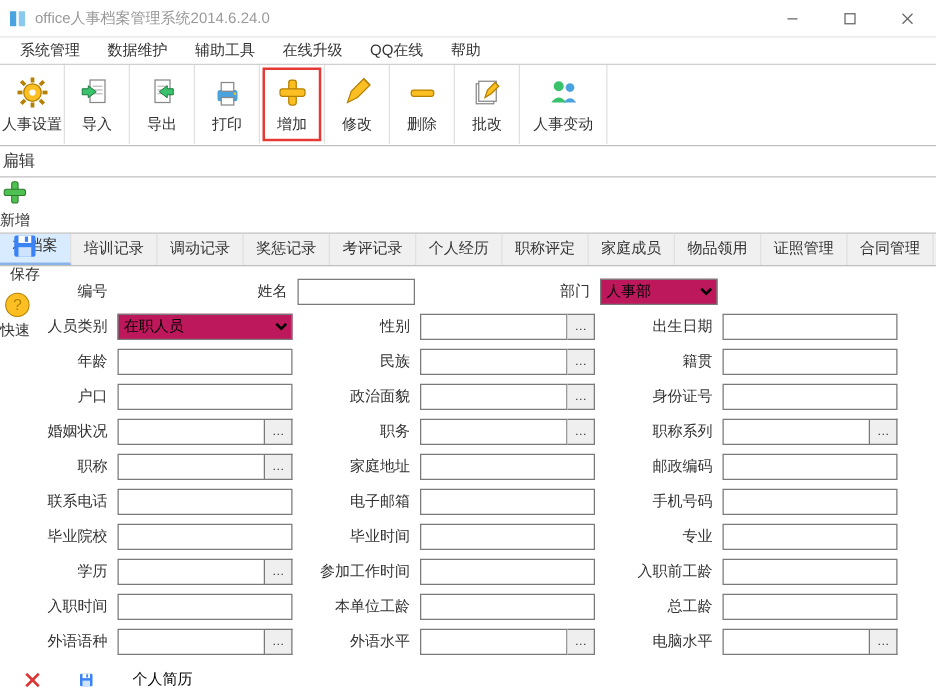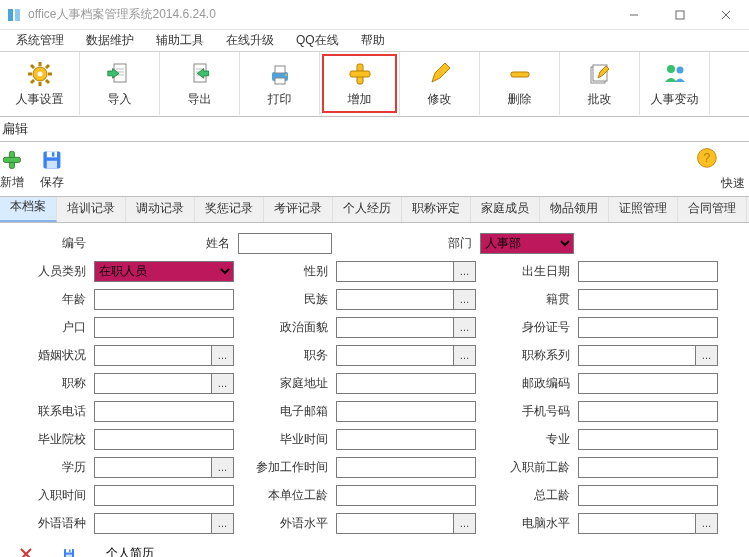--- a/index.html
+++ b/index.html
@@ -35,42 +35,43 @@
 .menu-item { padding:2px 10px; color:#333; }
 
 
 .toolbar-main {
   display:flex;
   height:65px;
   border-bottom:1px solid #c0c0c0;
   background:#fff;
 }
 .tbtn {
-  width:80px;
+  width:52px;
   height:63px;
   display:flex; flex-direction:column; align-items:center; justify-content:center;
   border-right:1px solid #e0e0e0;
   position:relative;
 }
 .tbtn .ic { width:28px; height:28px; display:flex; align-items:center; justify-content:center; margin-bottom:3px; }
 .tbtn .lbl { font-size:12px; color:#333; }
 .tbtn.highlight::after {
   content:""; position:absolute; inset:2px; border:2px solid #e53935; pointer-events:none;
 }
 .tbtn-wide { width:70px; }
 
 
 .edit-label { padding:3px 2px; font-size:13px; color:#333; }
 
 
 .toolbar-sub {
-  display:flex; align-items:stretch; height:56px;
+  display:flex; align-items:stretch; height:46px;
   border-top:1px solid #c0c0c0; border-bottom:1px solid #c0c0c0;
   background:#fff;
   position:relative;
+  flex-direction:column;
 }
 .sbtn { width:40px; display:flex; flex-direction:column; align-items:center; justify-content:center; gap:0; }
 .sbtn .lbl { font-size:12px; margin-top:2px; }
 .toolbar-sub .spacer { flex:1; }
 .speed-label { display:flex; align-items:flex-end; padding:0 4px 4px 0; color:#333; }
 
 
 .tabs {
   display:flex; height:26px; align-items:flex-end;
   background:#f0f0f0; border-bottom:1px solid #c0c0c0;

